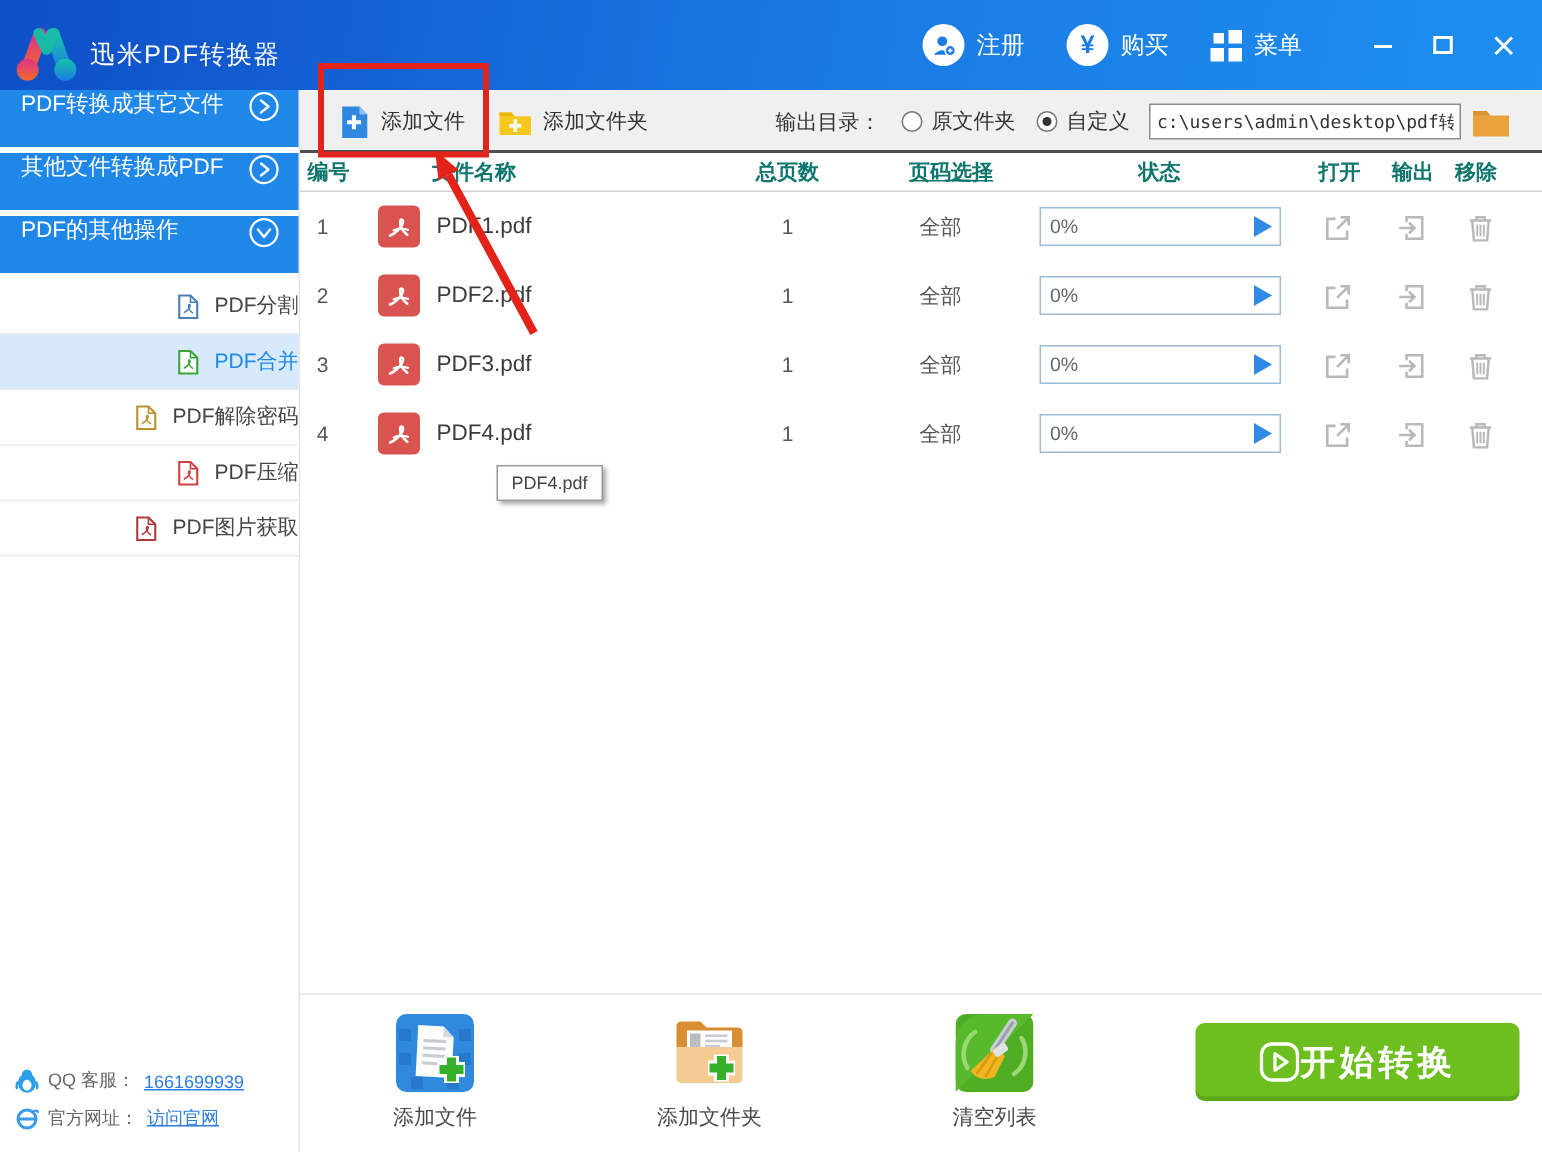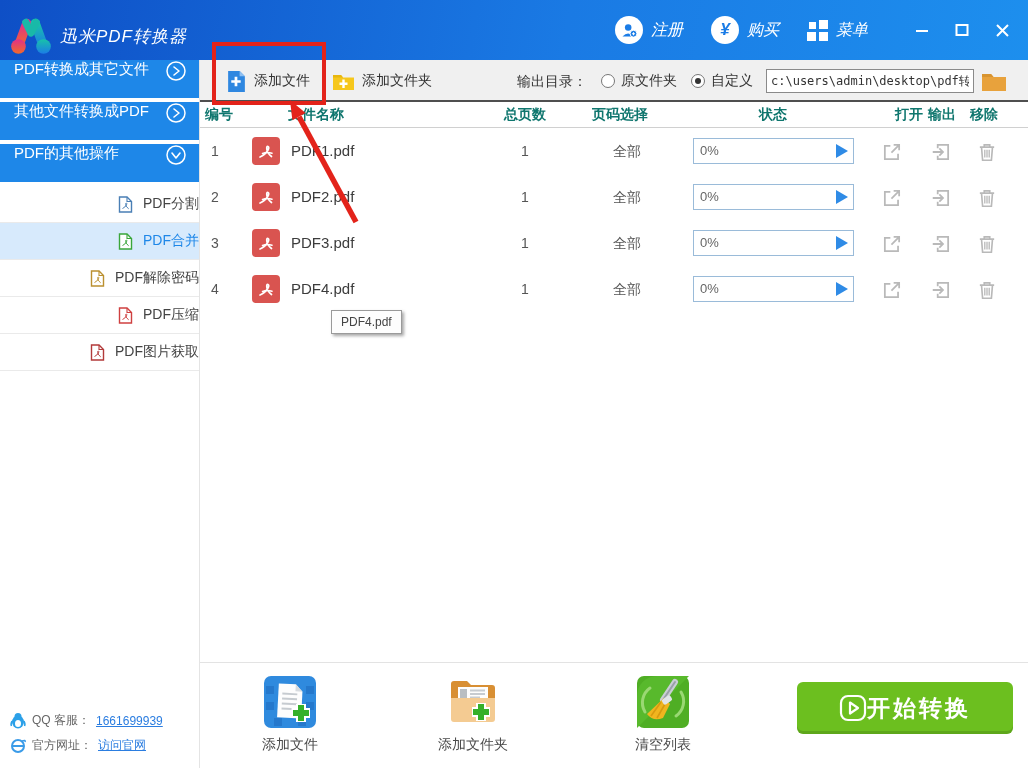--- a/index.html
+++ b/index.html
@@ -1,21 +1,21 @@
 <!DOCTYPE html>
 <html><head>
 <meta charset="utf-8">
 <style>
   * { margin:0; padding:0; box-sizing:border-box; }
   html,body { width:1028px; height:768px; overflow:hidden; }
   body { font-family:"Liberation Sans", sans-serif; background:#fff; position:relative; }
 
   
   .titlebar { position:absolute; left:0; top:0; width:1028px; height:72px;
-    background:linear-gradient(100deg,#0e4fc6 0%, #1a7ae4 55%, #1d8fee 100%); display:flex; align-items:center;font-style:italic; }
+    background:linear-gradient(100deg,#0e4fc6 0%, #1a7ae4 55%, #1d8fee 100%); display:flex; align-items:center; }
   .logo { width:46px; height:42px; margin-left:8px; }
   .app-title { color:#fff; font-size:17px; margin-left:6px; letter-spacing:1px; }
   .tb-right { position:absolute; right:0; top:0; height:60px; display:flex; align-items:center; padding-right:6px; }
   .tb-btn { display:flex; align-items:center; gap:8px; color:#fff; font-size:16px; margin-left:28px; cursor:pointer; }
   .tb-circle { width:28px; height:28px; border-radius:50%; background:#fff; display:flex; align-items:center; justify-content:center; }
   .yen { color:#1b7ce6; font-weight:bold; font-size:17px; }
   .grid-icon { display:grid; grid-template-columns:9px 9px; grid-template-rows:9px 9px; gap:3px; }
   .grid-icon i { background:#fff; display:block; }
   .grid-icon i.sm { width:7px; height:7px; align-self:end; justify-self:end; }
   .win-controls { display:flex; align-items:center; margin-left:34px; }
@@ -47,22 +47,22 @@
   .radio.checked::after { content:""; position:absolute; left:3px; top:3px; width:6px; height:6px; border-radius:50%; background:#333; }
   .out-path { position:absolute; left:566px; top:9px; width:208px; height:24px; border:1px solid #8a8a8a;
     background:#fff; font-family:"DejaVu Sans Mono", monospace; font-size:12px; color:#333; padding:0 4px; }
   .folder-browse { position:absolute; left:781px; top:10px; width:26px; height:22px; cursor:pointer; }
 
   
   .table-header { position:absolute; left:200px; top:102px; width:828px; height:26px; background:#fff;
     border-bottom:1px solid #d0d0d0; font-size:14px; font-weight:bold; color:#0f766e; }
   .table-header span { position:absolute; top:0; line-height:25px; }
   .h-no{left:5px;} .h-name{left:88px;} .h-pages{left:295px;width:60px;text-align:center;}
-  .h-range{left:392px;width:70px;text-align:left;} .h-status{left:543px;width:60px;text-align:center;}
-  .h-open{left:675px;width:36px;text-align:center;margin-left:16px;} .h-output{left:724px;width:36px;text-align:center;}
+  .h-range{left:392px;width:70px;text-align:right;text-decoration:underline;} .h-status{left:543px;width:60px;text-align:center;}
+  .h-open{left:675px;width:36px;text-align:center;} .h-output{left:724px;width:36px;text-align:center;}
   .h-remove{left:770px;width:36px;text-align:left;}
 
   .table-body { position:absolute; left:200px; top:128px; width:828px; }
   .row { position:relative; height:46px; }
   .cell-no { position:absolute; left:2px; top:0; width:26px; line-height:46px; text-align:center; font-size:14px; color:#555; }
   .cell-icon { position:absolute; left:52px; top:9px; width:28px; height:28px; background:#d95450; border-radius:4px;
     display:flex; align-items:center; justify-content:center; }
   .cell-name { position:absolute; left:91px; top:0; line-height:46px; font-size:15px; color:#3c3c3c; }
   .cell-pages { position:absolute; left:298px; top:0; width:54px; line-height:46px; text-align:center; font-size:14px; color:#555; }
   .cell-range { position:absolute; left:400px; top:0; width:54px; line-height:46px; text-align:center; font-size:14px; color:#555; cursor:pointer; }

